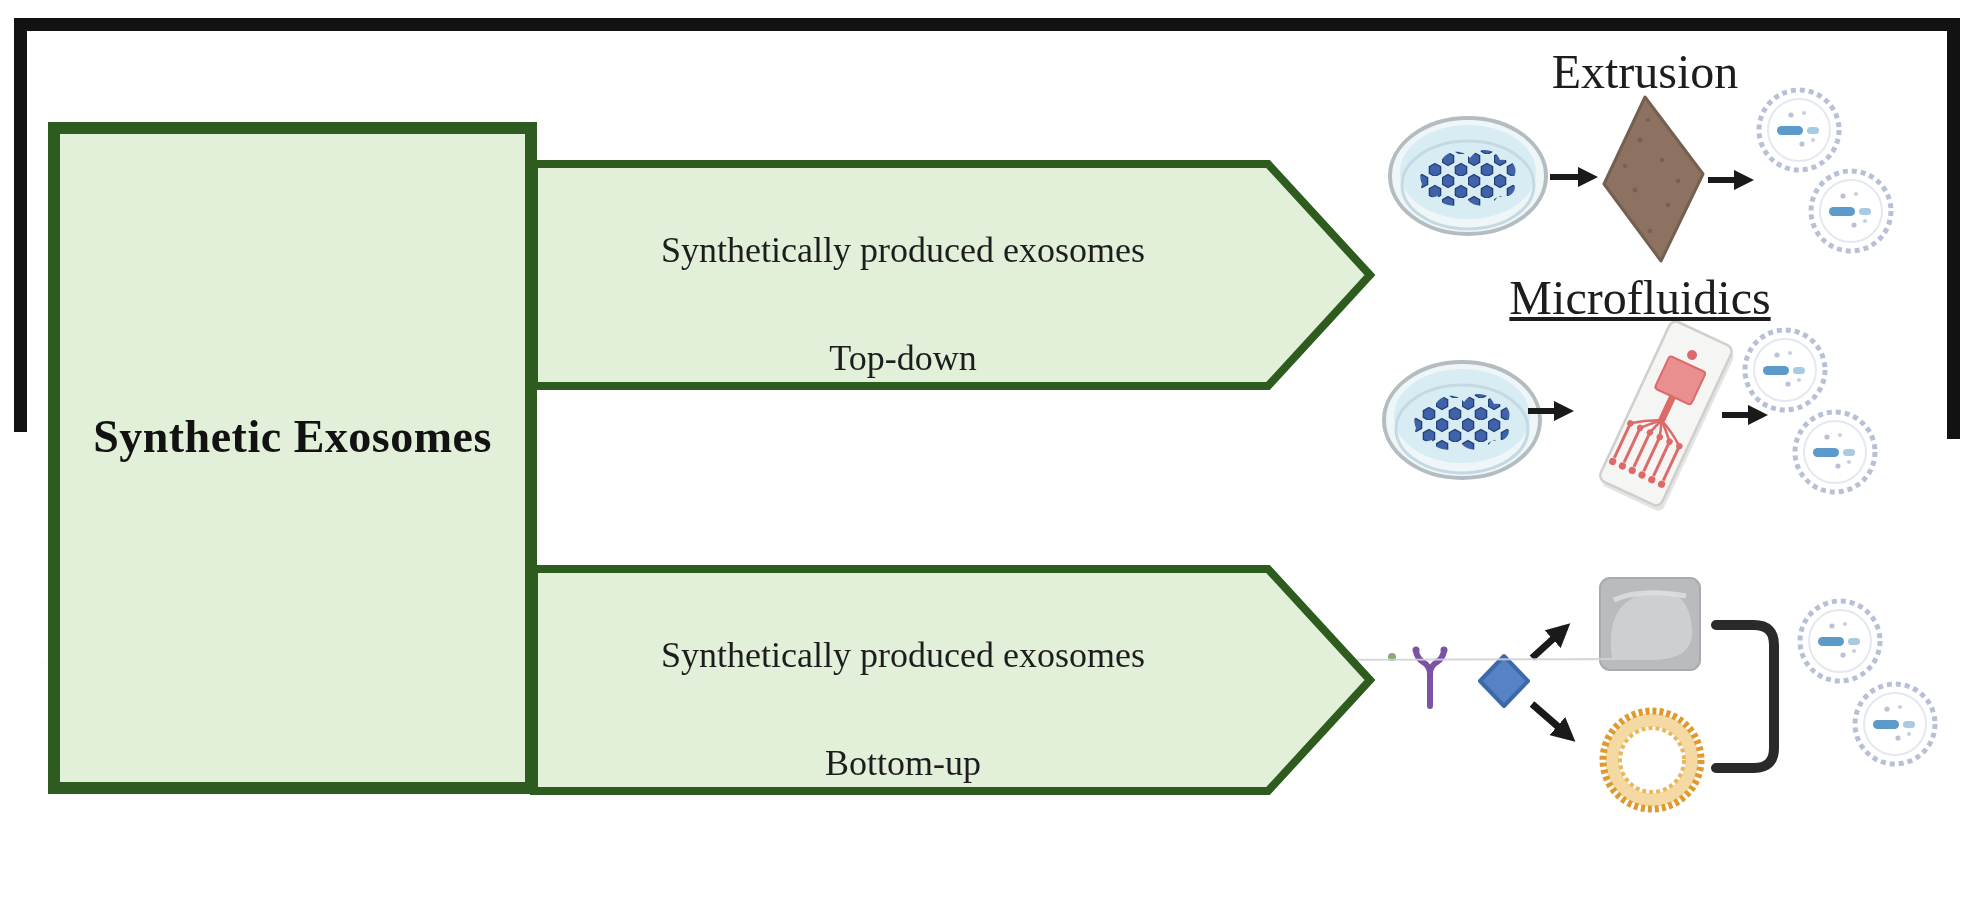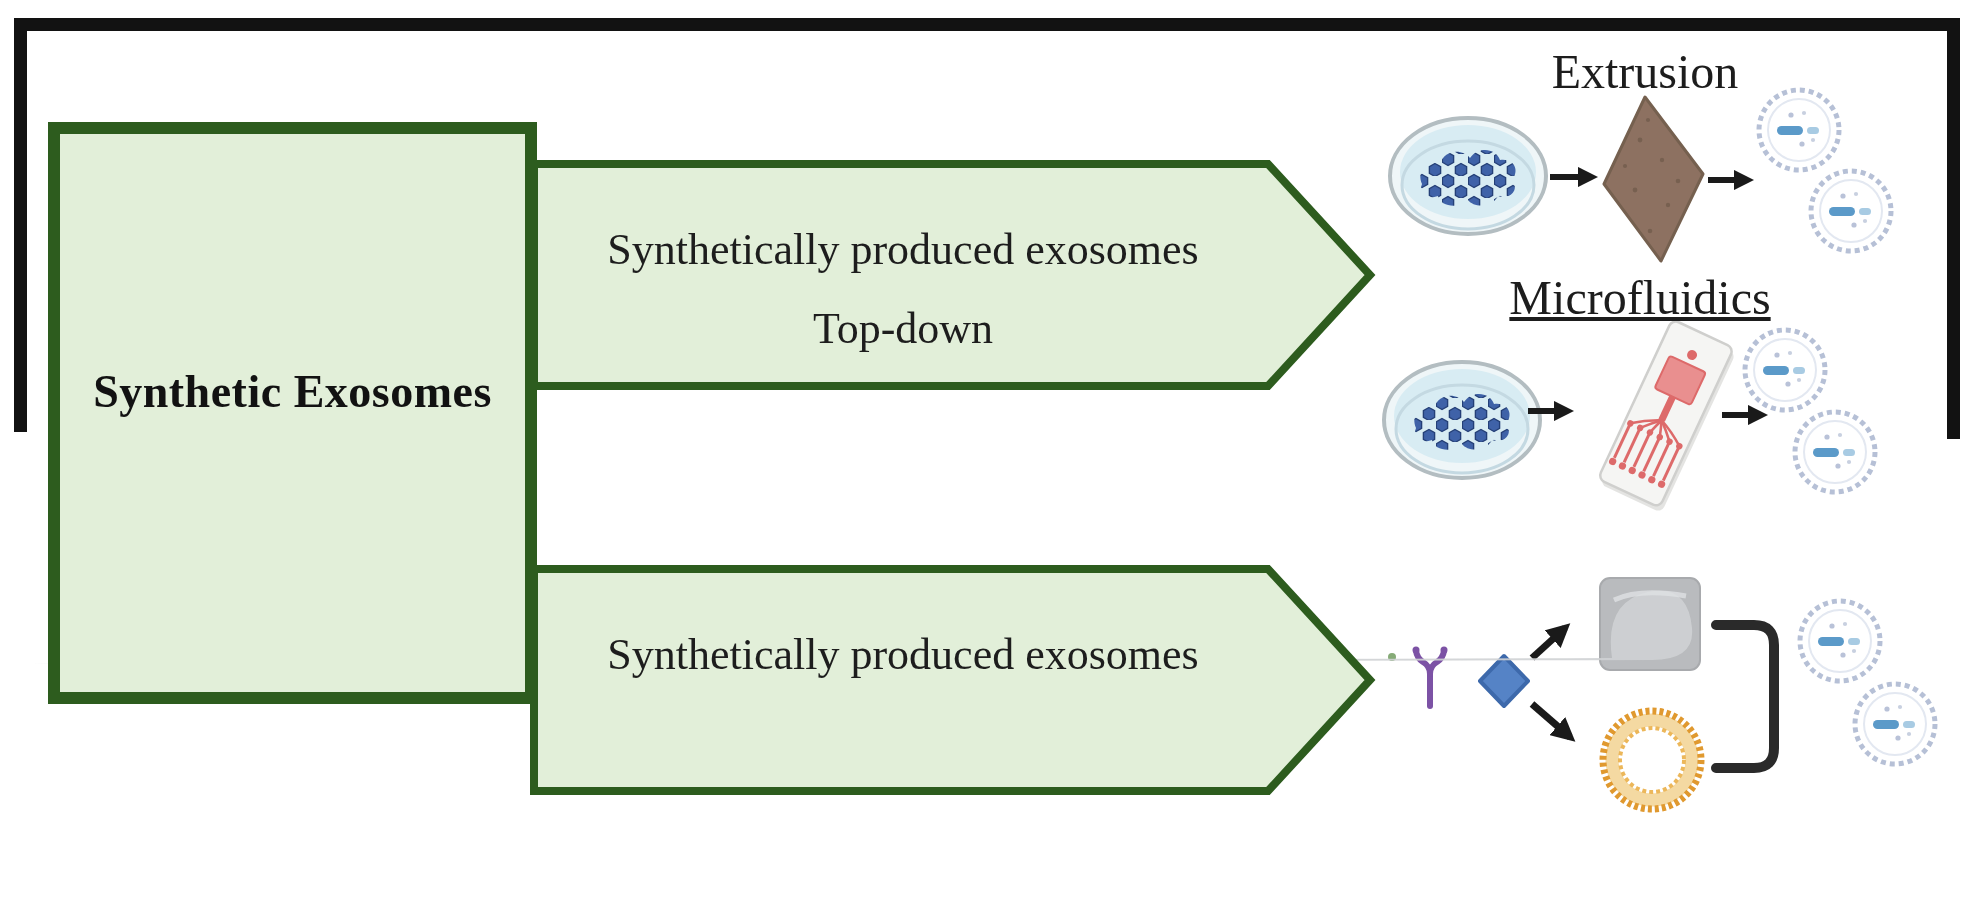--- a/index.html
+++ b/index.html
@@ -8,38 +8,38 @@
     font-family:"Liberation Serif","DejaVu Serif",serif; overflow:hidden;
   }
   
   .bracket { position:absolute; background:#121212; z-index:0; }
   .bracket-top   { left:14px;   top:18px; width:1946px; height:13px; }
   .bracket-left  { left:14px;   top:18px; width:13px;   height:414px; }
   .bracket-right { left:1947px; top:18px; width:13px;   height:421px; }
 
   
   .main-box {
-    position:absolute; left:48px; top:122px; width:489px; height:582px;
+    position:absolute; left:48px; top:122px; width:489px; height:672px;
     box-sizing:border-box; border:12px solid #2d5c1e; background:#e2efd9;
     display:flex; align-items:center; justify-content:center;
     padding-bottom:44px; z-index:3;
   }
   .main-box-label { font-weight:bold; font-size:46px; color:#121212; letter-spacing:0.5px; }
 
   
   .banner { position:absolute; left:530px; width:846px; height:230px; z-index:2; }
   .banner-top { top:160px; }
   .banner-bottom { top:565px; }
   .banner svg { position:absolute; left:0; top:0; }
   .bline {
     position:absolute; left:0; width:746px; text-align:center;
-    color:#1d1d1d; font-size:44px; line-height:52px;
+    color:#1d1d1d; font-size:36px; line-height:52px;
   }
   .bline1 { top:64px; }
-  .bline2 { top:143px; }
+  .bline2 { top:172px; }
 
   
   .method-label {
     position:absolute; text-align:center; font-size:48px; line-height:44px;
     color:#1d1d1d; z-index:2;
   }
   .lbl-extrusion    { left:1495px; top:50px;  width:300px; }
   .lbl-microfluidics{ left:1480px; top:276px; width:320px;text-decoration:underline; }
   .lbl-thinlayer    { left:1472px; top:521px; width:400px; }
   .lbl-micelle      { left:1478px; top:820px; width:400px; }
@@ -65,20 +65,21 @@
     </svg>
     <div class="bline bline1">Synthetically produced exosomes</div>
     <div class="bline bline2">Top-down</div>
   </div>
 
   <div class="banner banner-bottom">
     <svg width="846" height="230" viewBox="0 0 846 230">
       <polygon points="4,4 738,4 840,115 738,226 4,226" fill="#e2efd9" stroke="#2d5c1e" stroke-width="8" stroke-linejoin="miter"></polygon>
     </svg>
     <div class="bline bline1">Synthetically produced exosomes</div>
+    <div class="bline bline2">Bottom-up</div>
   </div>
 
   <div class="method-label lbl-extrusion">Extrusion</div>
   <div class="method-label lbl-microfluidics">Microfluidics</div>
 
   <svg class="art" width="1982" height="902" viewBox="0 0 1982 902">
     <defs>
       <marker id="ah" markerUnits="strokeWidth" markerWidth="3.4" markerHeight="3.4" viewBox="0 0 10 10" refX="7" refY="5" orient="auto">
         <path d="M0,0 L10,5 L0,10 Z" fill="#1a1a1a"></path>
       </marker>

